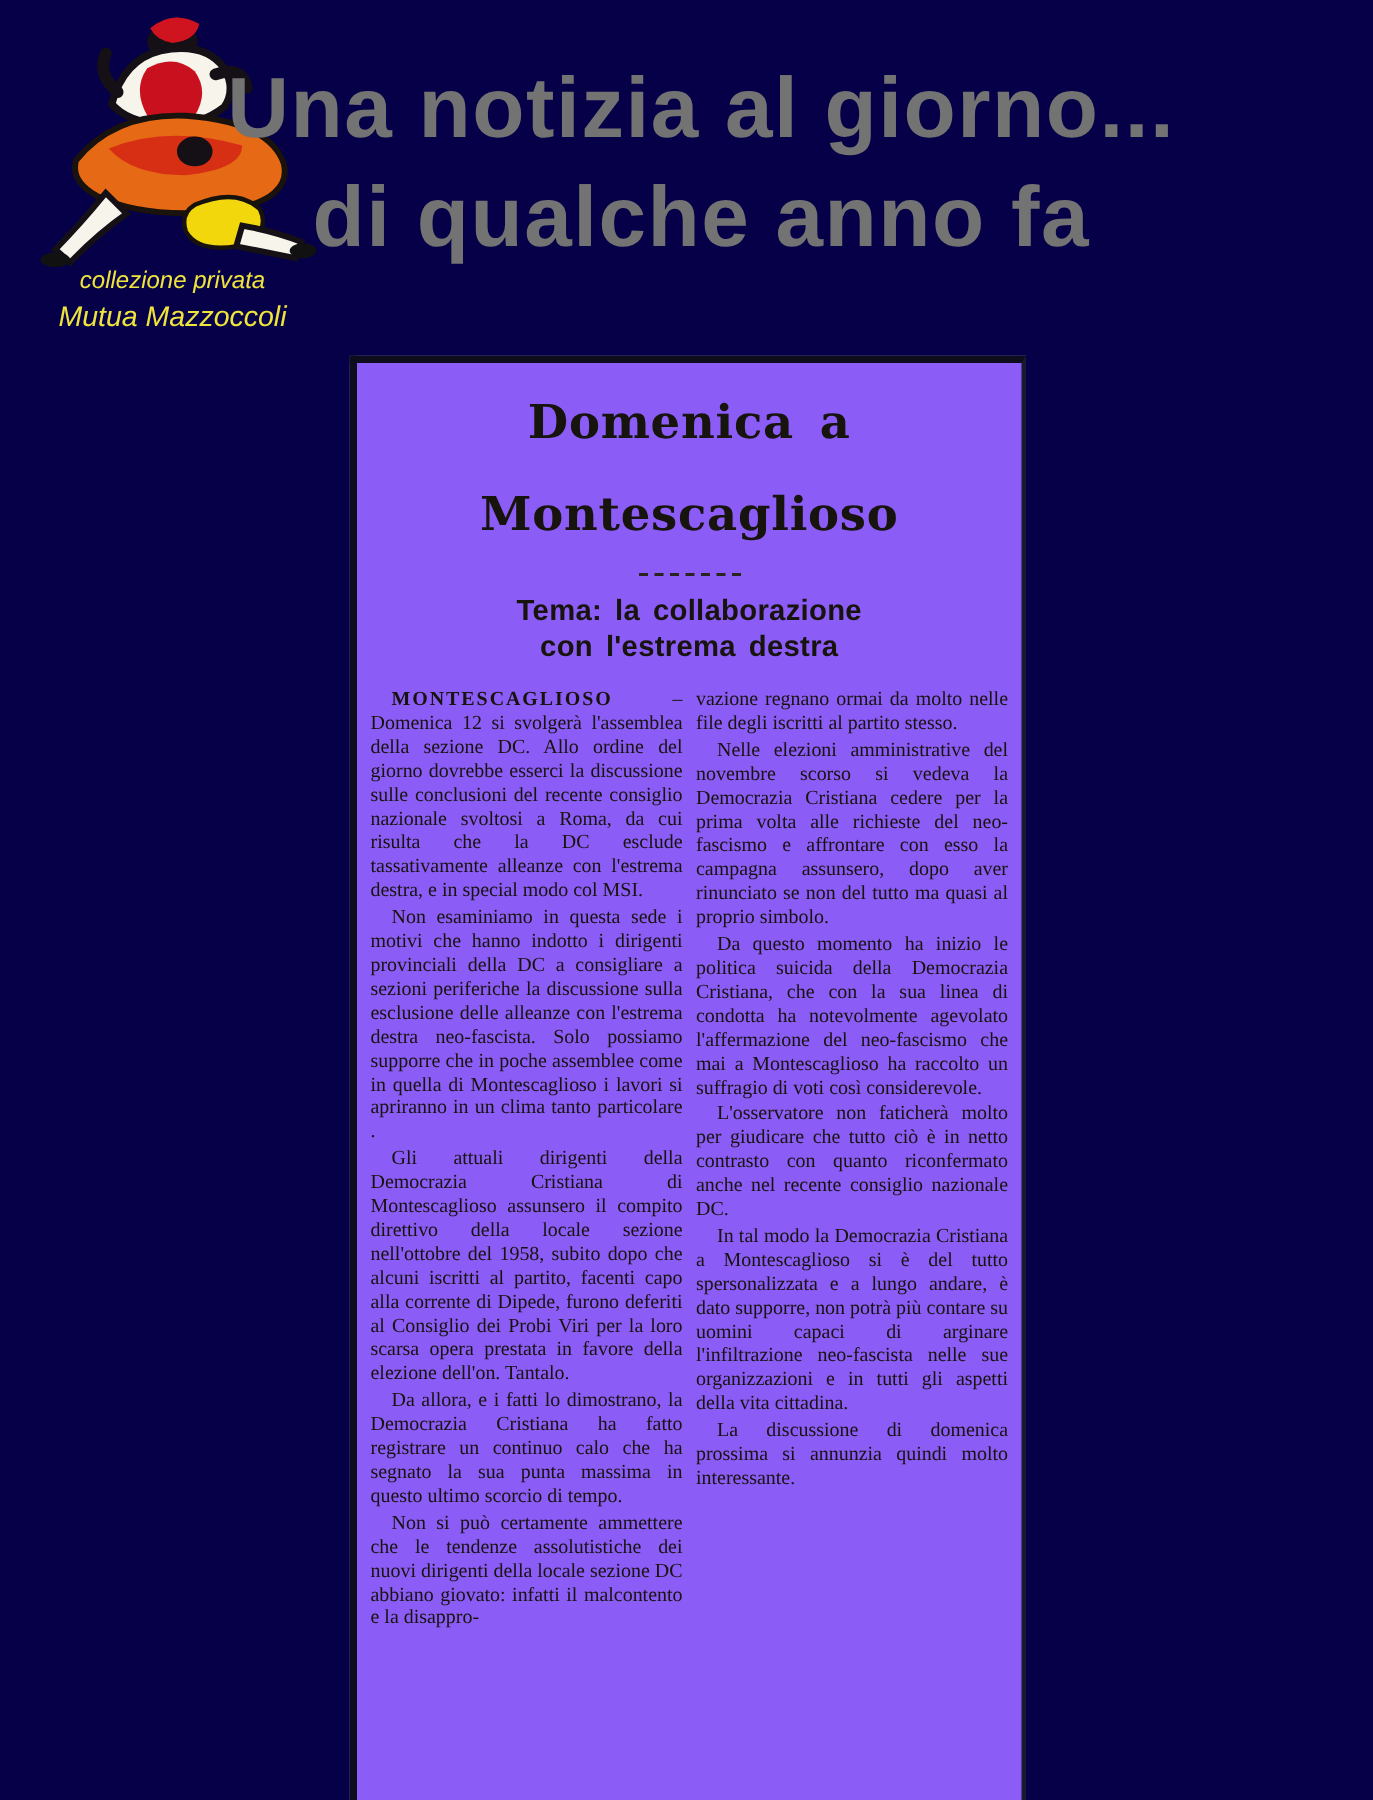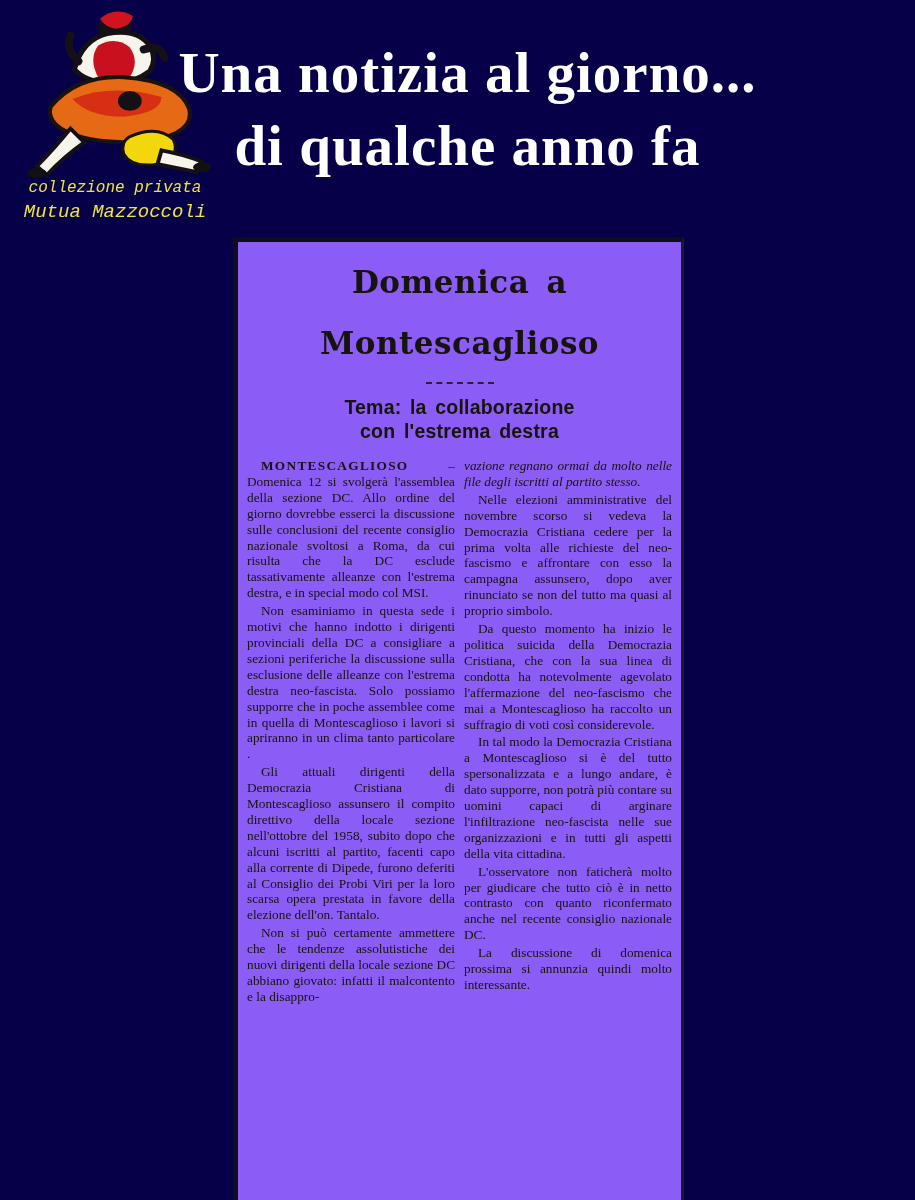--- a/index.html
+++ b/index.html
@@ -8,28 +8,28 @@
     background:#060048;
     font-family:"Liberation Serif", serif;
   }
 
   
   .logo { position:absolute; left:12px; top:6px; width:205px; height:178px; }
   .logo svg { width:100%; height:100%; }
   .logo-caption {
     position:absolute; left:6px; top:176px; width:218px;
     text-align:center; color:#efe33d;
-    font-family:Liberation Mono, monospace; font-style:italic;
+    font-family:Liberation Sans, sans-serif; font-style:italic;
     font-size:16px; line-height:24px;
   }
   .logo-caption .cap2 { font-size:19px; }
   .site-title {
     position:absolute; left:20px; top:36px; width:895px; margin:0;
-    text-align:center; color:#ffffff;
-    font-family:Liberation Serif, serif; font-weight:bold;
+    text-align:center; color:#737373;
+    font-family:Liberation Sans, sans-serif; font-weight:bold;
     font-size:57px; line-height:73px; letter-spacing:1px;
   }
 
   
   .clipping {
     position:absolute; left:233px; top:237px; width:451px; height:1140px;
     box-sizing:border-box;
     background:#8b5cf6; color:#17130d;
     border-left:5px solid #0d0d1c;
     border-top:5px solid #0d0d1c;
@@ -56,21 +56,21 @@
 
   .columns {
     display:flex; gap:9px; padding:15px 9px 0 9px; box-sizing:border-box;
     height:700px; overflow:hidden;
     text-align:justify;
     font-size:13.3px; line-height:15.9px;
     hyphens:auto; -webkit-hyphens:auto;
   }
   .col { flex:1 1 0; min-width:0; }
   .para { margin:0 0 2px 0; text-indent:14px; }
-  .cont { text-indent:0;font-style:italic; }
+  .cont { text-indent:0; }
   .plist { display:block; }
   .lead { font-weight:bold; letter-spacing:1.3px; }
 
   .clip-footer {
     position:absolute; left:0; right:16px; bottom:4px; text-align:center;
   }
   .squiggle { display:block; margin:0 auto 1px auto; }
   .masthead {
     font-family:"DejaVu Serif", serif; font-weight:bold;
     font-size:24px; line-height:26px; letter-spacing:-0.5px;
@@ -127,30 +127,31 @@
       <span>Tema: la collaborazione</span><br>
       <span>con l'estrema destra</span>
     </h3>
 
     <div class="columns">
       <div class="col">
         <p class="para"><span class="lead">MONTESCAGLIOSO</span><span> – Domenica 12 si svolgerà l'assemblea della sezione DC. Allo ordine del giorno dovrebbe esserci la discussione sulle conclusioni del recente consiglio nazionale svoltosi a Roma, da cui risulta che la DC esclude tassativamente alleanze con l'estrema destra, e in special modo col MSI.</span></p>
         <div class="plist">
             <p class="para">Non esaminiamo in questa sede i motivi che hanno indotto i dirigenti provinciali della DC a consigliare a sezioni periferiche la discussione sulla esclusione delle alleanze con l'estrema destra neo-fascista. Solo possiamo supporre che in poche assemblee come in quella di Montescaglioso i lavori si apriranno in un clima tanto particolare .</p>
             <p class="para">Gli attuali dirigenti della Democrazia Cristiana di Montescaglioso assunsero il compito direttivo della locale sezione nell'ottobre del 1958, subito dopo che alcuni iscritti al partito, facenti capo alla corrente di Dipede, furono deferiti al Consiglio dei Probi Viri per la loro scarsa opera prestata in favore della elezione dell'on. Tantalo.</p>
+            <p class="para">Da allora, e i fatti lo dimostrano, la Democrazia Cristiana ha fatto registrare un continuo calo che ha segnato la sua punta massima in questo ultimo scorcio di tempo.</p>
             <p class="para">Non si può certamente ammettere che le tendenze assolutistiche dei nuovi dirigenti della locale sezione DC abbiano giovato: infatti il malcontento e la disappro-</p>
           </div>
       </div>
       <div class="col">
         <p class="para cont">vazione regnano ormai da molto nelle file degli iscritti al partito stesso.</p>
         <div class="plist">
             <p class="para">Nelle elezioni amministrative del novembre scorso si vedeva la Democrazia Cristiana cedere per la prima volta alle richieste del neo-fascismo e affrontare con esso la campagna assunsero, dopo aver rinunciato se non del tutto ma quasi al proprio simbolo.</p>
             <p class="para">Da questo momento ha inizio le politica suicida della Democrazia Cristiana, che con la sua linea di condotta ha notevolmente agevolato l'affermazione del neo-fascismo che mai a Montescaglioso ha raccolto un suffragio di voti così considerevole.</p>
+            <p class="para">L'osservatore non faticherà molto per giudicare che tutto ciò è in netto contrasto con quanto riconfermato anche nel recente consiglio nazionale DC.</p>
             <p class="para">In tal modo la Democrazia Cristiana a Montescaglioso si è del tutto spersonalizzata e a lungo andare, è dato supporre, non potrà più contare su uomini capaci di arginare l'infiltrazione neo-fascista nelle sue organizzazioni e in tutti gli aspetti della vita cittadina.</p>
-            <p class="para">L'osservatore non faticherà molto per giudicare che tutto ciò è in netto contrasto con quanto riconfermato anche nel recente consiglio nazionale DC.</p>
             <p class="para">La discussione di domenica prossima si annunzia quindi molto interessante.</p>
           </div>
       </div>
     </div>
 
     <div class="clip-footer">
       <svg class="squiggle" width="96" height="9" viewBox="0 0 96 9" aria-hidden="true">
         <path d="M2,6 Q14,1 26,5 T50,5 T74,5 T94,5" fill="none" stroke="#3a342c" stroke-width="1.6"></path>
       </svg>
       <div class="masthead">CorriereMeridionale</div>

